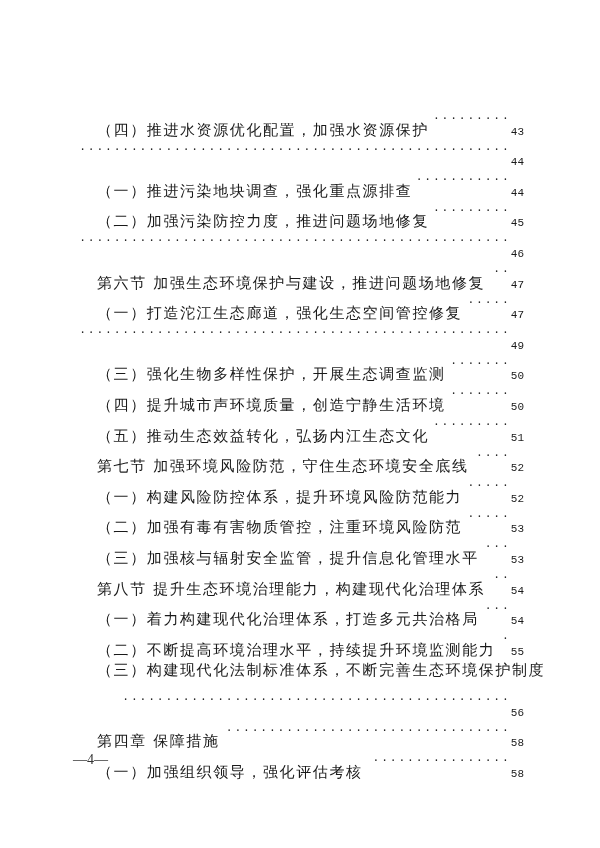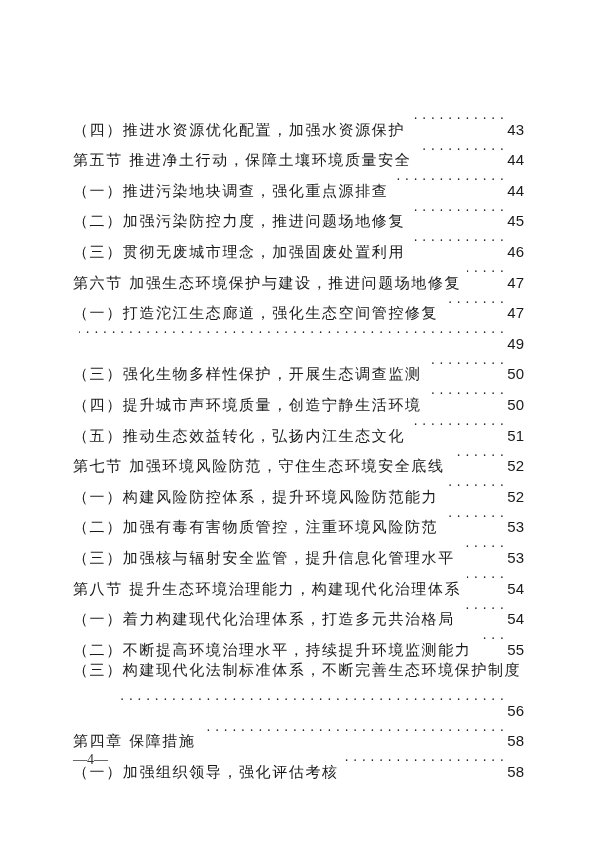--- a/index.html
+++ b/index.html
@@ -25,42 +25,43 @@
       display: flex;
       align-items: baseline;
       height: 30.6px;
       line-height: 30.6px;
       font-size: 15px;
       letter-spacing: 1.6px;
       white-space: nowrap;
     }
     .toc-row .title {
       flex: 0 0 auto;
+      margin-left: 24px;
     }
     .toc-row .dots {
       flex: 1 1 auto;
       overflow: hidden;
       margin: 0 3px 0 6px;
       position: relative;
       height: 30.6px;
     }
     .toc-row .dots::before {
       content: "· · · · · · · · · · · · · · · · · · · · · · · · · · · · · · · · · · · · · · · · · · · · · · · · · · · · · · · · · · · · · · · · ·";
       position: absolute;
       right: 0;
       top: 0;
       letter-spacing: 0.5px;
       font-size: 12px;
       white-space: nowrap;
     }
     .toc-row .page {
       flex: 0 0 auto;
-      font-family: Liberation Sans, sans-serif;
+      font-family: Liberation Mono, monospace;
       letter-spacing: 0;
-      font-size: 15px;
+      font-size: 11px;
     }
     .toc-row.wrap-second {
       padding-left: 48px;
     }
     .toc-row.wrap-second .dots {
       margin-left: 0;
     }
     .page-footer {
       position: absolute;
       left: 73px;
@@ -73,36 +74,34 @@
 </head>
 <body>
 
 <div class="toc">
   <div class="toc-row">
     <span class="title">（四）推进水资源优化配置，加强水资源保护</span>
     <span class="dots"></span>
     <span class="page">43</span>
   </div>
   <div class="toc-row">
-    <span class="title">第五节  推进净土行动，保障土壤环境质量安全</span>
     <span class="dots"></span>
     <span class="page">44</span>
   </div>
   <div class="toc-row">
     <span class="title">（一）推进污染地块调查，强化重点源排查</span>
     <span class="dots"></span>
     <span class="page">44</span>
   </div>
   <div class="toc-row">
     <span class="title">（二）加强污染防控力度，推进问题场地修复</span>
     <span class="dots"></span>
     <span class="page">45</span>
   </div>
   <div class="toc-row">
-    <span class="title">（三）贯彻无废城市理念，加强固废处置利用</span>
     <span class="dots"></span>
     <span class="page">46</span>
   </div>
   <div class="toc-row">
     <span class="title">第六节  加强生态环境保护与建设，推进问题场地修复</span>
     <span class="dots"></span>
     <span class="page">47</span>
   </div>
   <div class="toc-row">
     <span class="title">（一）打造沱江生态廊道，强化生态空间管控修复</span>

